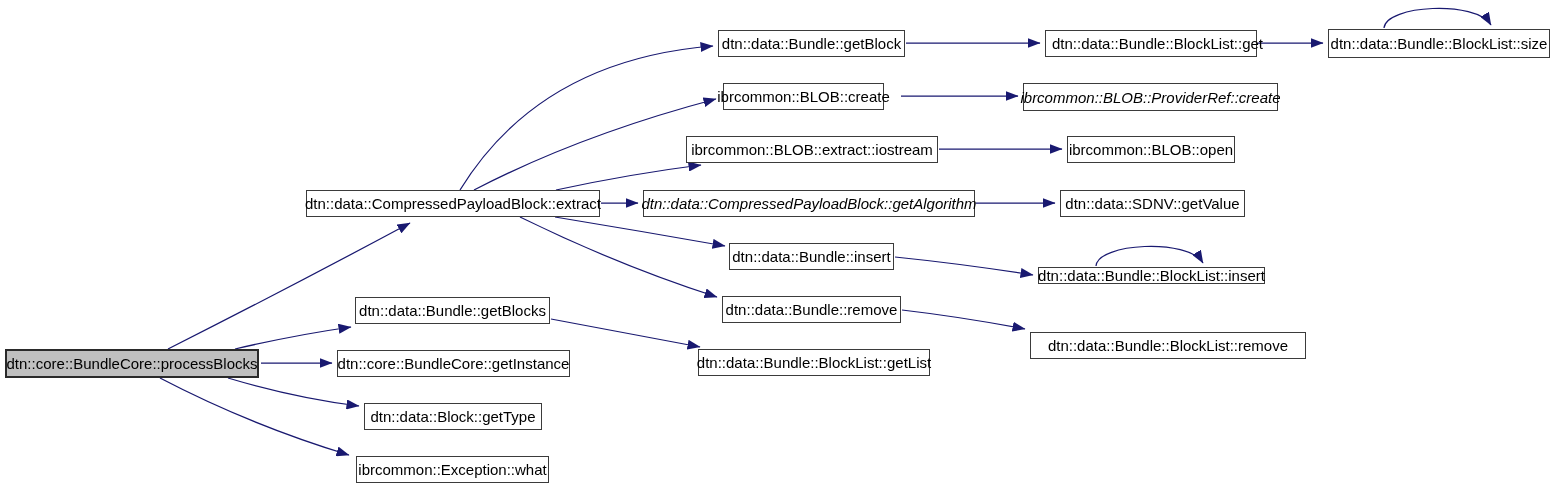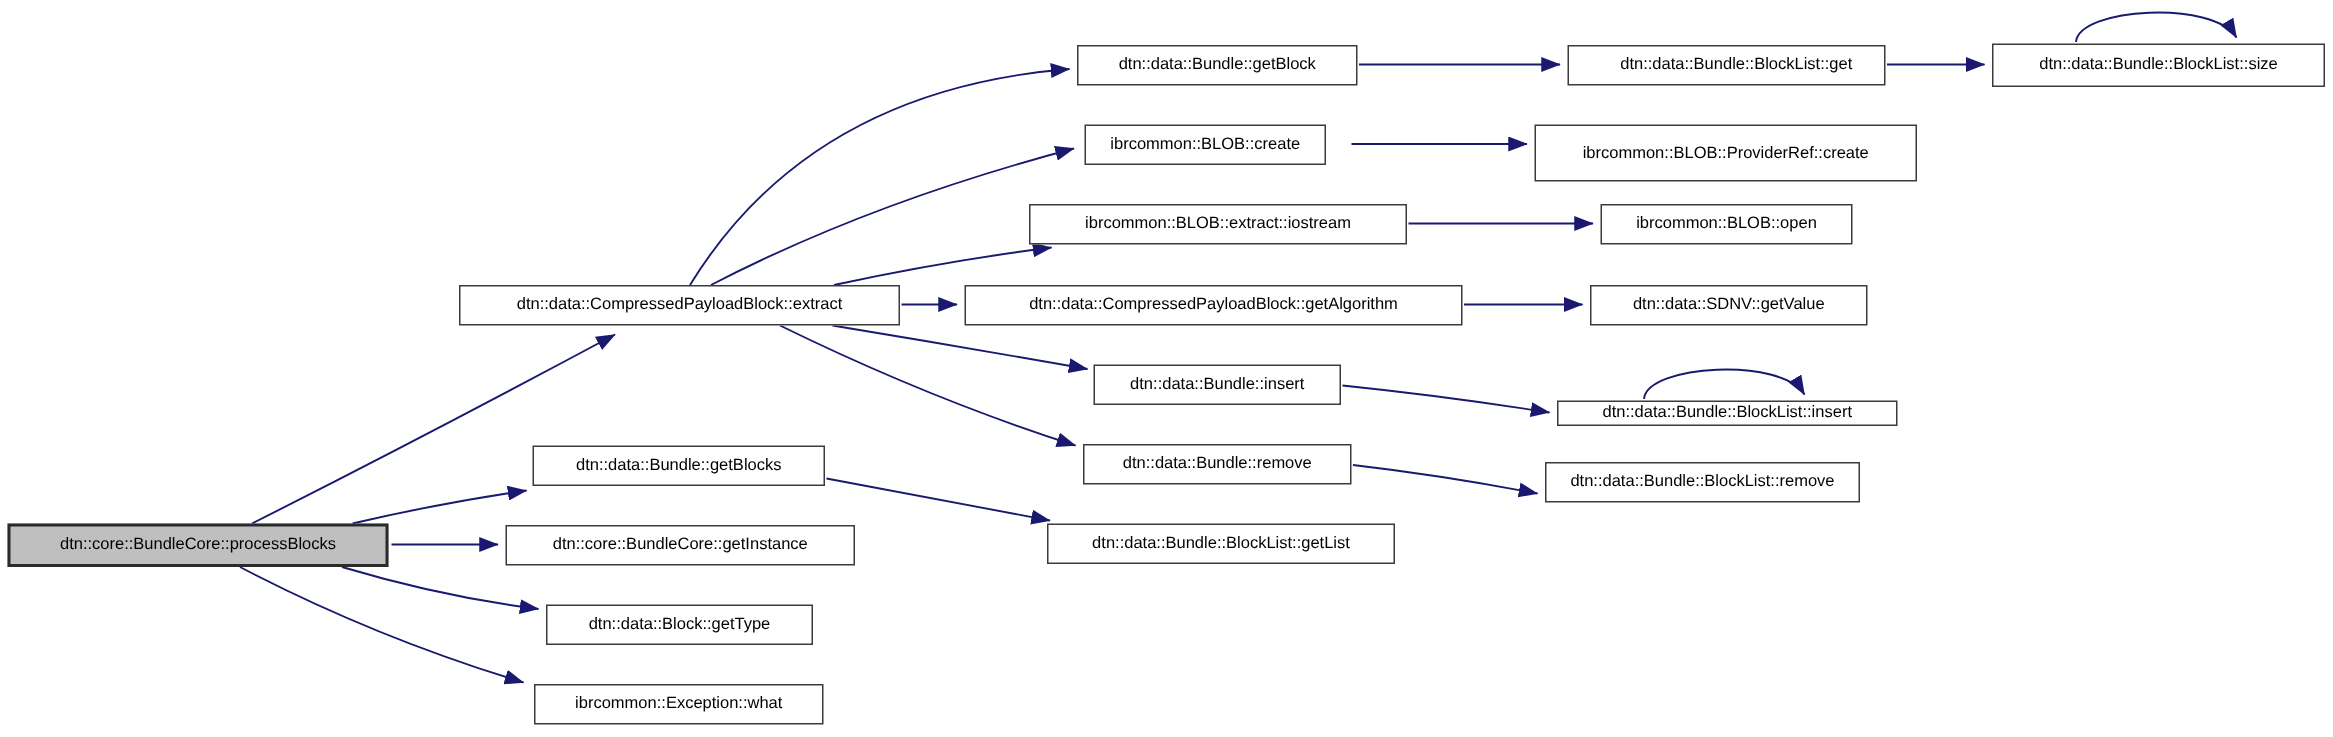--- a/index.html
+++ b/index.html
@@ -34,21 +34,21 @@
     fill: none;
     stroke: var(--edge-color);
     stroke-width: 1.25px;
   }
   .node {
     position: absolute;
     box-sizing: border-box;
     background: var(--node-fill);
     border: 1px solid var(--node-border);
     color: var(--text-color);
-    font-size: 11px;
+    font-size: 15px;
     line-height: 1;
     white-space: nowrap;
     display: flex;
     align-items: center;
     justify-content: center;
     text-align: center;
     cursor: pointer;
     padding: 0 4px;
   }
   .node.highlight {
@@ -94,25 +94,25 @@
   <div id="node-layer">
       <div class="node highlight" style="left: 5px; top: 349px; width: 254px; height: 29px;">dtn::core::BundleCore::processBlocks</div>
       <div class="node" style="left: 306px; top: 190px; width: 294px; height: 27px;">dtn::data::CompressedPayloadBlock::extract</div>
       <div class="node" style="left: 355px; top: 297px; width: 195px; height: 27px;">dtn::data::Bundle::getBlocks</div>
       <div class="node" style="left: 337px; top: 350px; width: 233px; height: 27px;">dtn::core::BundleCore::getInstance</div>
       <div class="node" style="left: 364px; top: 403px; width: 178px; height: 27px;">dtn::data::Block::getType</div>
       <div class="node" style="left: 356px; top: 456px; width: 193px; height: 27px;">ibrcommon::Exception::what</div>
       <div class="node" style="left: 718px; top: 30px; width: 187px; height: 27px;">dtn::data::Bundle::getBlock</div>
       <div class="node" style="left: 723px; top: 83px; width: 161px; height: 27px;">ibrcommon::BLOB::create</div>
       <div class="node" style="left: 686px; top: 136px; width: 252px; height: 27px;">ibrcommon::BLOB::extract::iostream</div>
-      <div class="node" style="left: 643px; top: 190px; width: 332px; height: 27px;">dtn::data::CompressedPayloadBlock::getAlgorithm</div>
+      <div class="node" style="left: 643px; top: 190px; width: 332px; height: 27px; font-style: italic;">dtn::data::CompressedPayloadBlock::getAlgorithm</div>
       <div class="node" style="left: 729px; top: 243px; width: 165px; height: 27px; text-align: center;">dtn::data::Bundle::insert</div>
       <div class="node" style="left: 722px; top: 296px; width: 179px; height: 27px;">dtn::data::Bundle::remove</div>
       <div class="node" style="left: 698px; top: 349px; width: 232px; height: 27px;">dtn::data::Bundle::BlockList::getList</div>
       <div class="node" style="left: 1045px; top: 30px; width: 212px; height: 27px; padding-left: 17px;">dtn::data::Bundle::BlockList::get</div>
-      <div class="node" style="left: 1023px; top: 83px; width: 255px; height: 38px;">ibrcommon::BLOB::ProviderRef::create</div>
+      <div class="node" style="left: 1023px; top: 83px; width: 255px; height: 28px; font-style: italic;">ibrcommon::BLOB::ProviderRef::create</div>
       <div class="node" style="left: 1067px; top: 136px; width: 168px; height: 27px;">ibrcommon::BLOB::open</div>
       <div class="node" style="left: 1060px; top: 190px; width: 185px; height: 27px;">dtn::data::SDNV::getValue</div>
       <div class="node" style="left: 1038px; top: 267px; width: 227px; height: 17px;">dtn::data::Bundle::BlockList::insert</div>
-      <div class="node" style="left: 1030px; top: 308px; width: 210px; height: 27px;">dtn::data::Bundle::BlockList::remove</div>
+      <div class="node" style="left: 1030px; top: 332px; width: 276px; height: 27px;">dtn::data::Bundle::BlockList::remove</div>
       <div class="node" style="left: 1328px; top: 29px; width: 222px; height: 29px;">dtn::data::Bundle::BlockList::size</div>
     </div>
 </div>
 
 </body></html>

